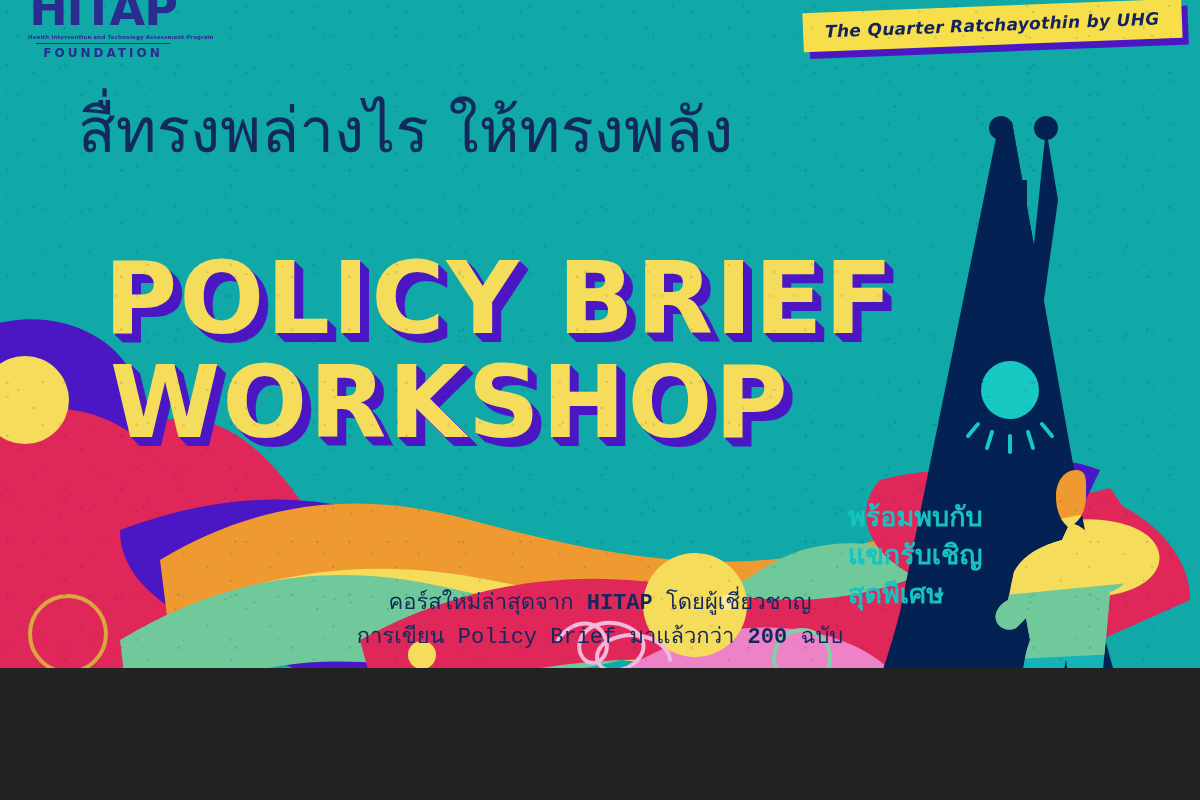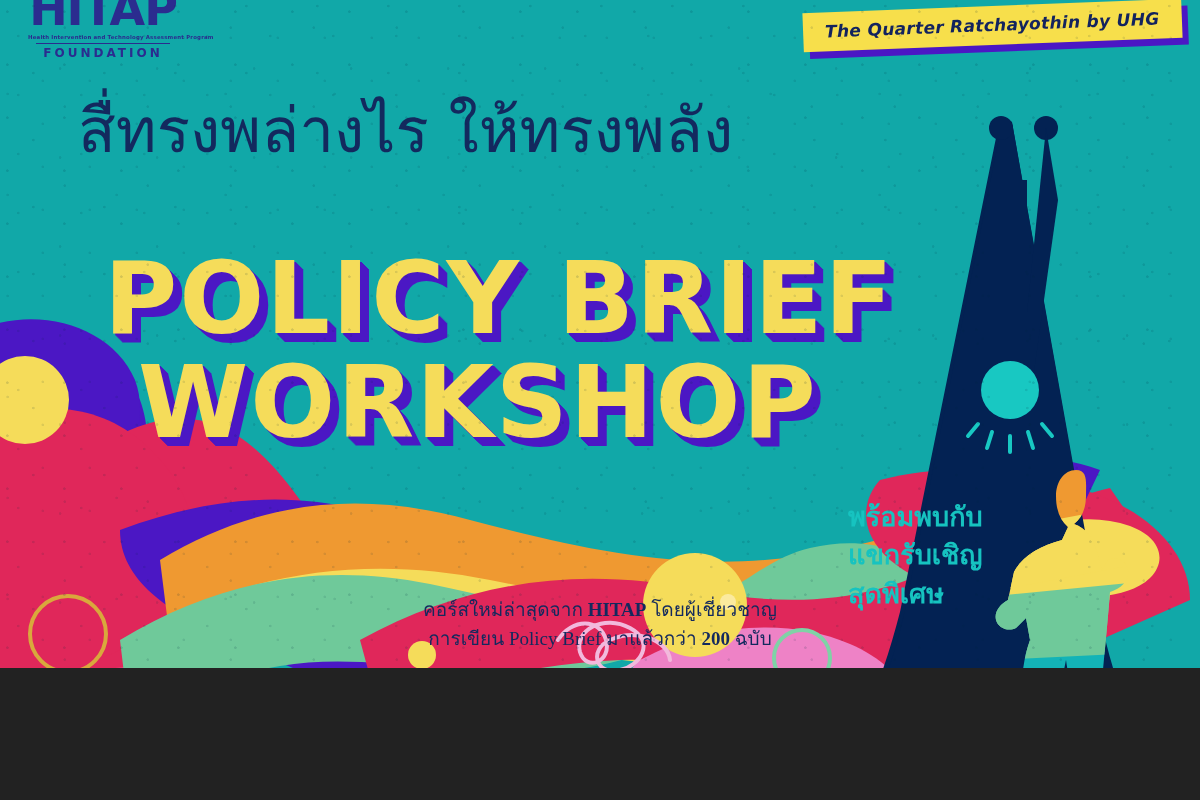--- a/index.html
+++ b/index.html
@@ -91,38 +91,38 @@
        9px 9px 0 #4B17C4,
        8px 8px 0 #4B17C4,
        7px 7px 0 #4B17C4,
        6px 6px 0 #4B17C4,
        5px 5px 0 #4B17C4,
        4px 4px 0 #4B17C4,
        3px 3px 0 #4B17C4,
        2px 2px 0 #4B17C4;
     font-family:"DejaVu Sans","Liberation Sans",sans-serif;
   }
-  #title .line2{margin-top:6px;margin-left:34px;}
+  #title .line2{margin-top:6px;margin-left:6px;}
   
   #guest{
     position:absolute;left:848px;top:470px;z-index:30;
     color:#16C3C0;
     font-size:27px;line-height:1.42;
     font-weight:bold;
     text-align:left;
     white-space:nowrap;
     font-family:"DejaVu Sans","Liberation Sans",sans-serif;
     margin-top:28px;
   }
   
   #caption{
     position:absolute;left:0;right:0;bottom:14px;z-index:30;
     text-align:center;color:#13295E;
-    font-size:19px;line-height:1.52;
-    font-family:Liberation Serif, serif;
+    font-size:22px;line-height:1.52;
+    font-family:Liberation Mono, monospace;
   }
   #caption .b{font-weight:bold;}
 </style>
 </head>
 <body>
 
 <div id="poster">
 
   <svg class="art" id="waves" viewBox="0 0 1200 800" preserveAspectRatio="none">
 

